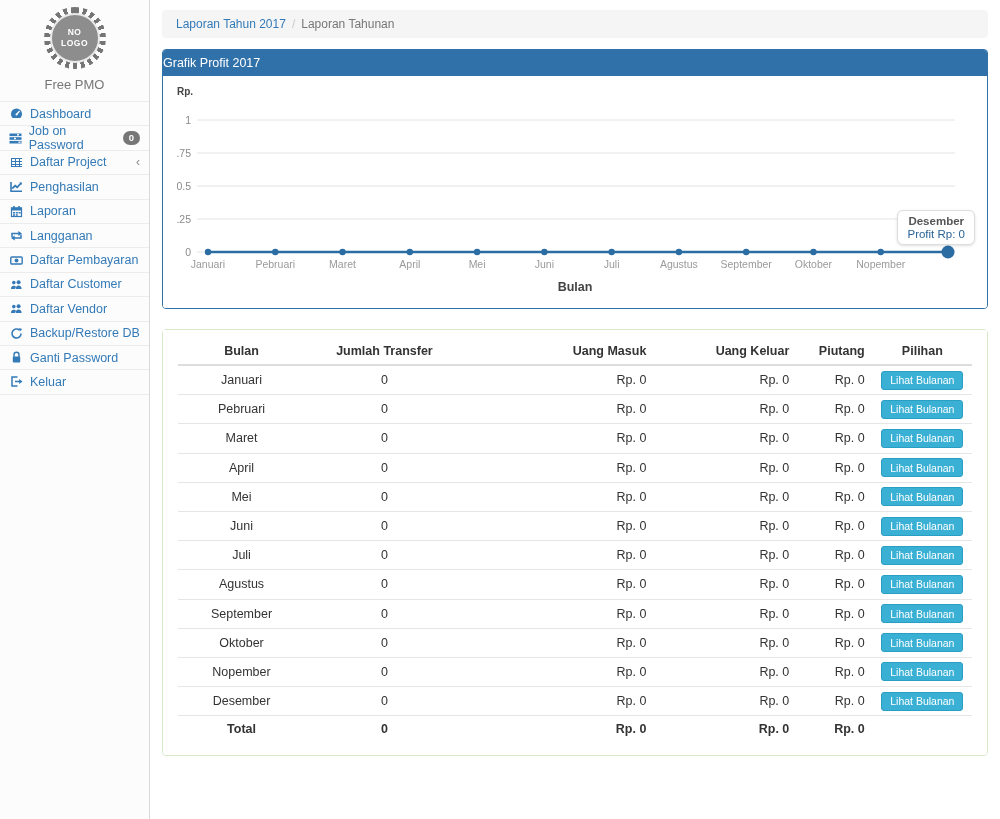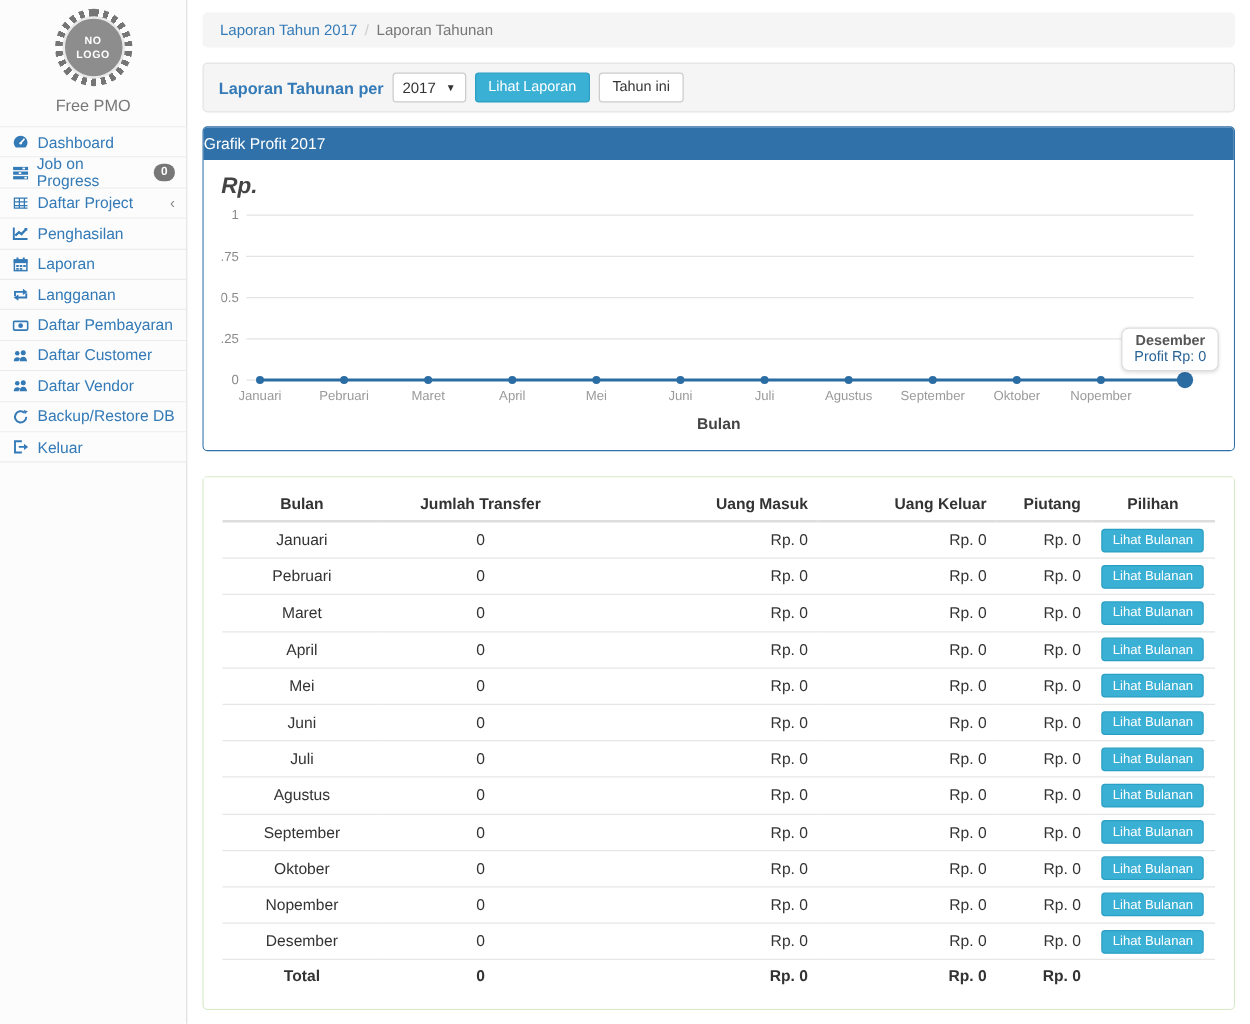--- a/index.html
+++ b/index.html
@@ -54,21 +54,21 @@
   .panel { border-radius:4px; overflow:visible; }
   .panel-primary { margin-top:11px; border:1px solid #3071a9; }
   .panel-primary .panel-heading { background:#3071a9; color:#fff; font-size:12.5px;
     padding:6px 0; border-radius:3px 3px 0 0; }
   .panel-success { margin-top:20px; border:1px solid #d6e9c6; }
   .panel-success .panel-heading { background:#dff0d8; color:#3c763d; font-size:13px;
     padding:6px 12px; border-bottom:1px solid #d6e9c6; border-radius:3px 3px 0 0; }
 
   .chart-body { position:relative; background:#fff; padding:10px 14px 10px;
     border-radius:0 0 3px 3px; }
-  .ylab { font-size:18px; font-weight:bold; color:#444; height:16px;font-style:italic; }
+  .ylab { font-size:10px; font-weight:bold; color:#444; height:16px; }
   #chart { display:block; margin-top:4px; }
   .xlab { text-align:center; font-size:12.5px; font-weight:bold; color:#444;
     margin-top:4px; height:18px; }
   .tooltip { position:absolute; top:134px; right:12px; background:#fff;
     border:1px solid #ddd; border-radius:6px; box-shadow:0 1px 3px rgba(0,0,0,.12);
     padding:4px 9px; text-align:center; }
   .tt-title { font-size:11.5px; font-weight:bold; color:#555; }
   .tt-val { font-size:11.5px; color:#2a6496; margin-top:1px; }
 
   .table-body { background:#fff; padding:8px 15px 14px; border-radius:0 0 3px 3px; }
@@ -112,21 +112,21 @@
         <span class="icon">
             <svg viewBox="0 0 13 13">
               <rect class="ic" x="0.5" y="1.5" width="12" height="2.6"></rect>
               <rect class="ic" x="0.5" y="5.2" width="12" height="2.6"></rect>
               <rect class="ic" x="0.5" y="8.9" width="12" height="2.6"></rect>
               <rect x="8" y="2.1" width="2" height="1.4" fill="#fcfcfc"></rect>
               <rect x="5" y="5.8" width="2" height="1.4" fill="#fcfcfc"></rect>
               <rect x="9.5" y="9.5" width="2" height="1.4" fill="#fcfcfc"></rect>
             </svg>
           </span>
-        <span class="label">Job on Progress</span>
+        <span class="label">Job on Password</span>
         <span class="badge">0</span>
       </li>
       <li>
         <span class="icon">
             <svg viewBox="0 0 13 13">
               <path class="ic" d="M1 2h11v9H1zM2 3v2h3V3zm4 0v2h3V3zm4 0v2h2V3zM2 6v2h3V6zm4 0v2h3V6zm4 0v2h2V6zM2 9v1h3V9zm4 0v1h3V9zm4 0v1h2V9z" fill-rule="evenodd"></path>
             </svg>
           </span>
         <span class="label">Daftar Project</span>
         <span class="chev">‹</span>
@@ -200,45 +200,45 @@
             <svg viewBox="0 0 13 13">
               <path class="ic-s" stroke-width="1.6" d="M11 6.5a4.5 4.5 0 1 1-1.5-3.35"></path>
               <path class="ic" d="M9 1l3.2 1-2.3 2.4z"></path>
             </svg>
           </span>
         <span class="label">Backup/Restore DB</span>
       </li>
       <li>
         <span class="icon">
             <svg viewBox="0 0 13 13">
+              <path class="ic-s" stroke-width="1.4" d="M4 6V3.8a2.5 2.5 0 0 1 5 0V6"></path>
+              <rect class="ic" x="2.8" y="5.6" width="7.4" height="6" rx="0.8"></rect>
+            </svg>
+          </span>
+        <span class="label">Ganti Password</span>
+      </li>
+      <li>
+        <span class="icon">
+            <svg viewBox="0 0 13 13">
               <path class="ic-s" stroke-width="1.5" d="M7.5 2H2v9h5.5"></path>
               <line class="ic-s" stroke-width="1.5" x1="5" y1="6.5" x2="10" y2="6.5"></line>
               <path class="ic" d="M9.2 4l3.3 2.5-3.3 2.5z"></path>
             </svg>
           </span>
         <span class="label">Keluar</span>
       </li>
     </ul>
   </aside>
 
   <div class="main">
 
     <nav class="breadcrumb">
       <a href="#">Laporan Tahun 2017</a><span class="sep">/</span><span>Laporan Tahunan</span>
     </nav>
 
-    <div class="well">
-      <span class="filter-label">Laporan Tahunan per</span>
-      <div class="select">
-        <span>2017</span>
-        <span class="caret">▼</span>
-      </div>
-      <button class="btn btn-info">Lihat Laporan</button>
-      <button class="btn btn-default">Tahun ini</button>
-    </div>
 
     <section class="panel panel-primary">
       <header class="panel-heading">Grafik Profit 2017</header>
       <div class="chart-body">
         <div class="ylab">Rp.</div>
         <svg id="chart" width="796" height="170" viewBox="0 0 796 170">
             <line x1="20" y1="14" x2="778" y2="14" stroke="#e4e4e4" stroke-width="1"></line>
             <text x="14" y="17.5" text-anchor="end" font-size="10.5" fill="#8a8a8a">1</text>
             <line x1="20" y1="47" x2="778" y2="47" stroke="#e4e4e4" stroke-width="1"></line>
             <text x="14" y="50.5" text-anchor="end" font-size="10.5" fill="#8a8a8a">0.75</text>

